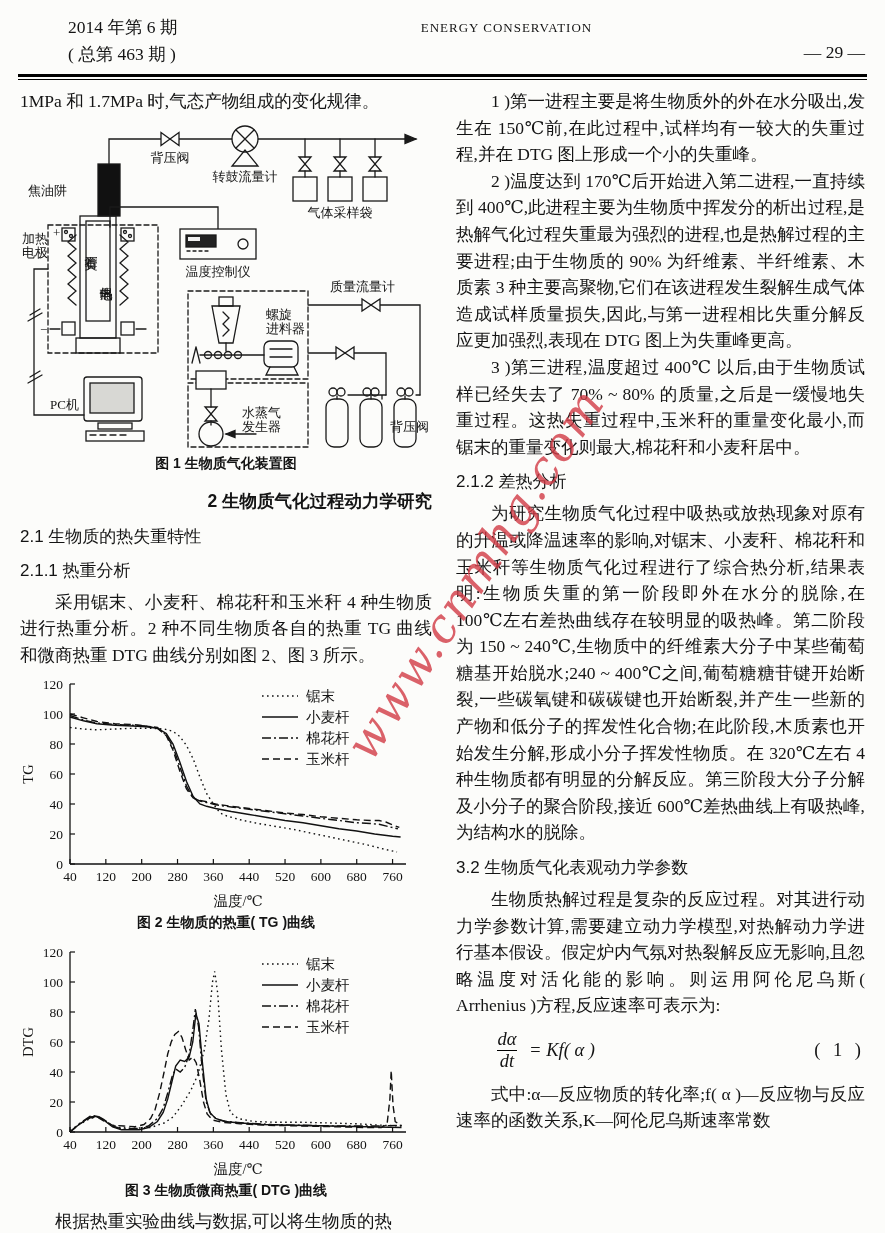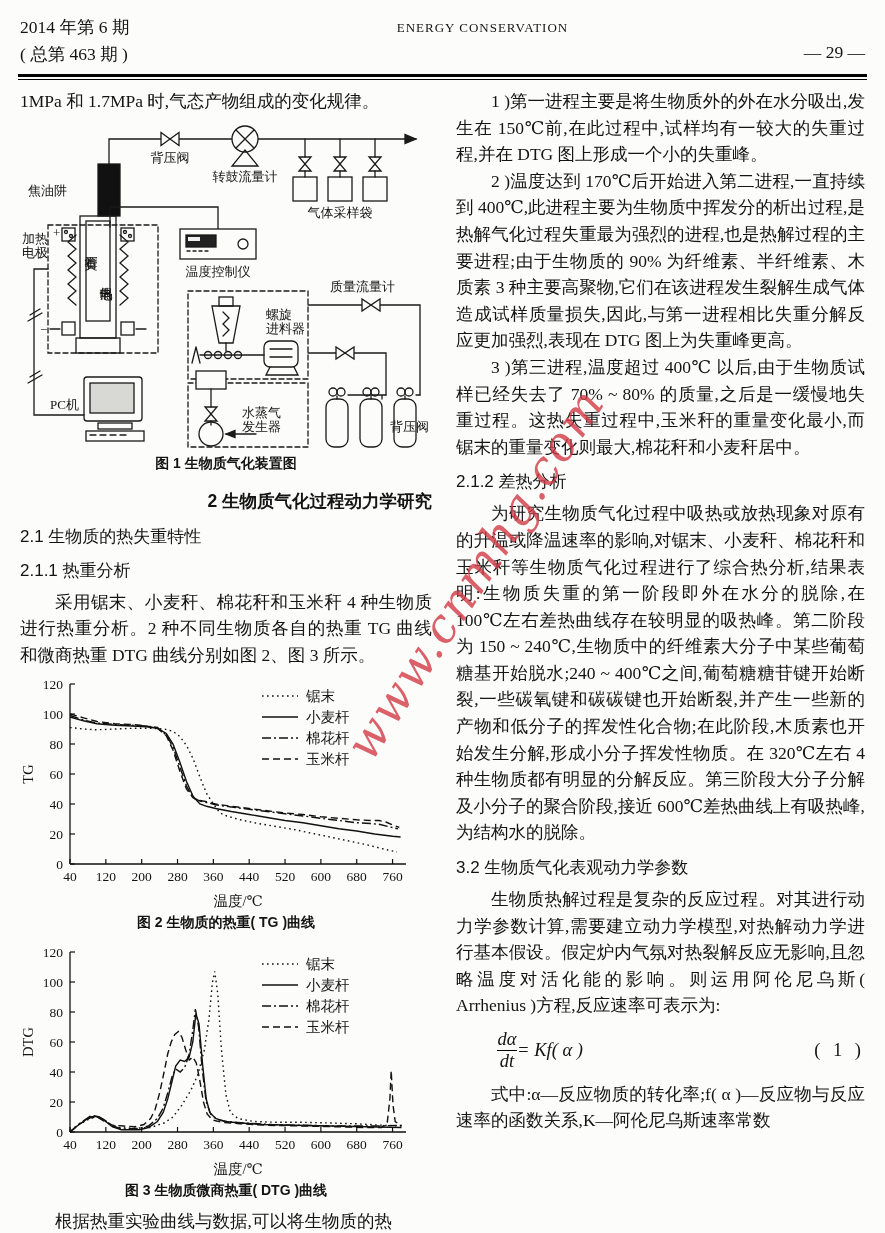--- a/index.html
+++ b/index.html
@@ -1,19 +1,19 @@
 <!DOCTYPE html>
 <html><head>
 <meta charset="utf-8">
 <style>
   html,body{margin:0;padding:0;background:#9a9a9a;}
   .page{position:relative;width:885px;height:1233px;margin:0 auto;background:#fcfcfa;
         overflow:hidden;color:#141414;font-family:"Liberation Serif","DejaVu Serif",serif;}
   
-  .header{display:flex;align-items:flex-start;padding:14px 20px 0 20px;}
+  .header{display:flex;align-items:flex-start;padding:14px 20px 0 20px;margin-left:48px;}
   .hdr-left{width:200px;font-size:17.5px;line-height:27px;}
   .hdr-center{flex:1;text-align:center;}
   .hdr-cn{font-size:21px;letter-spacing:34px;padding-left:34px;line-height:26px;}
   .hdr-en{font-size:13px;letter-spacing:1px;margin-top:6px;}
   .hdr-right{width:120px;text-align:right;font-size:17.5px;padding-top:28px;}
   .rule-thick{margin:6px 18px 0 18px;border-top:3.5px solid #000;}
   .rule-thin{margin:2px 18px 0 18px;border-top:1.5px solid #000;}
   
   .cols{display:flex;gap:24px;padding:8px 20px 0 20px;}
   .col{width:412px;}
@@ -28,21 +28,21 @@
   .figure{margin:4px 0 0 0;}
   svg text{fill:#141414;}
   .diag-label{font-size:13px;font-family:"Liberation Serif",serif;}
   .vtext{writing-mode:vertical-rl;}
   .tick{font-size:13.5px;}
   .axlabel{font-size:14.5px;}
   .legend-label{font-size:14.5px;}
   
   .equation{display:flex;align-items:center;margin:10px 0 8px 0;padding-left:2.2em;
             font-size:18.5px;font-style:italic;}
-  .frac{display:inline-flex;flex-direction:column;align-items:center;line-height:1.15;margin-right:0;}
+  .frac{display:inline-flex;flex-direction:column;align-items:center;line-height:1.15;margin-right:12px;}
   .frac .den{border-top:1.5px solid #000;padding:0 3px;}
   .eq-tag{margin-left:auto;font-style:normal;letter-spacing:4px;}
   
   .watermark{position:absolute;left:255px;top:546px;width:440px;text-align:center;
              font-size:47px;font-style:italic;font-family:"DejaVu Serif",serif;
              transform:rotate(-57deg);opacity:0.8;pointer-events:none;letter-spacing:2px;z-index:5;}
   .partial-clip{height:26px;overflow:hidden;}
 </style>
 </head>
 <body>

